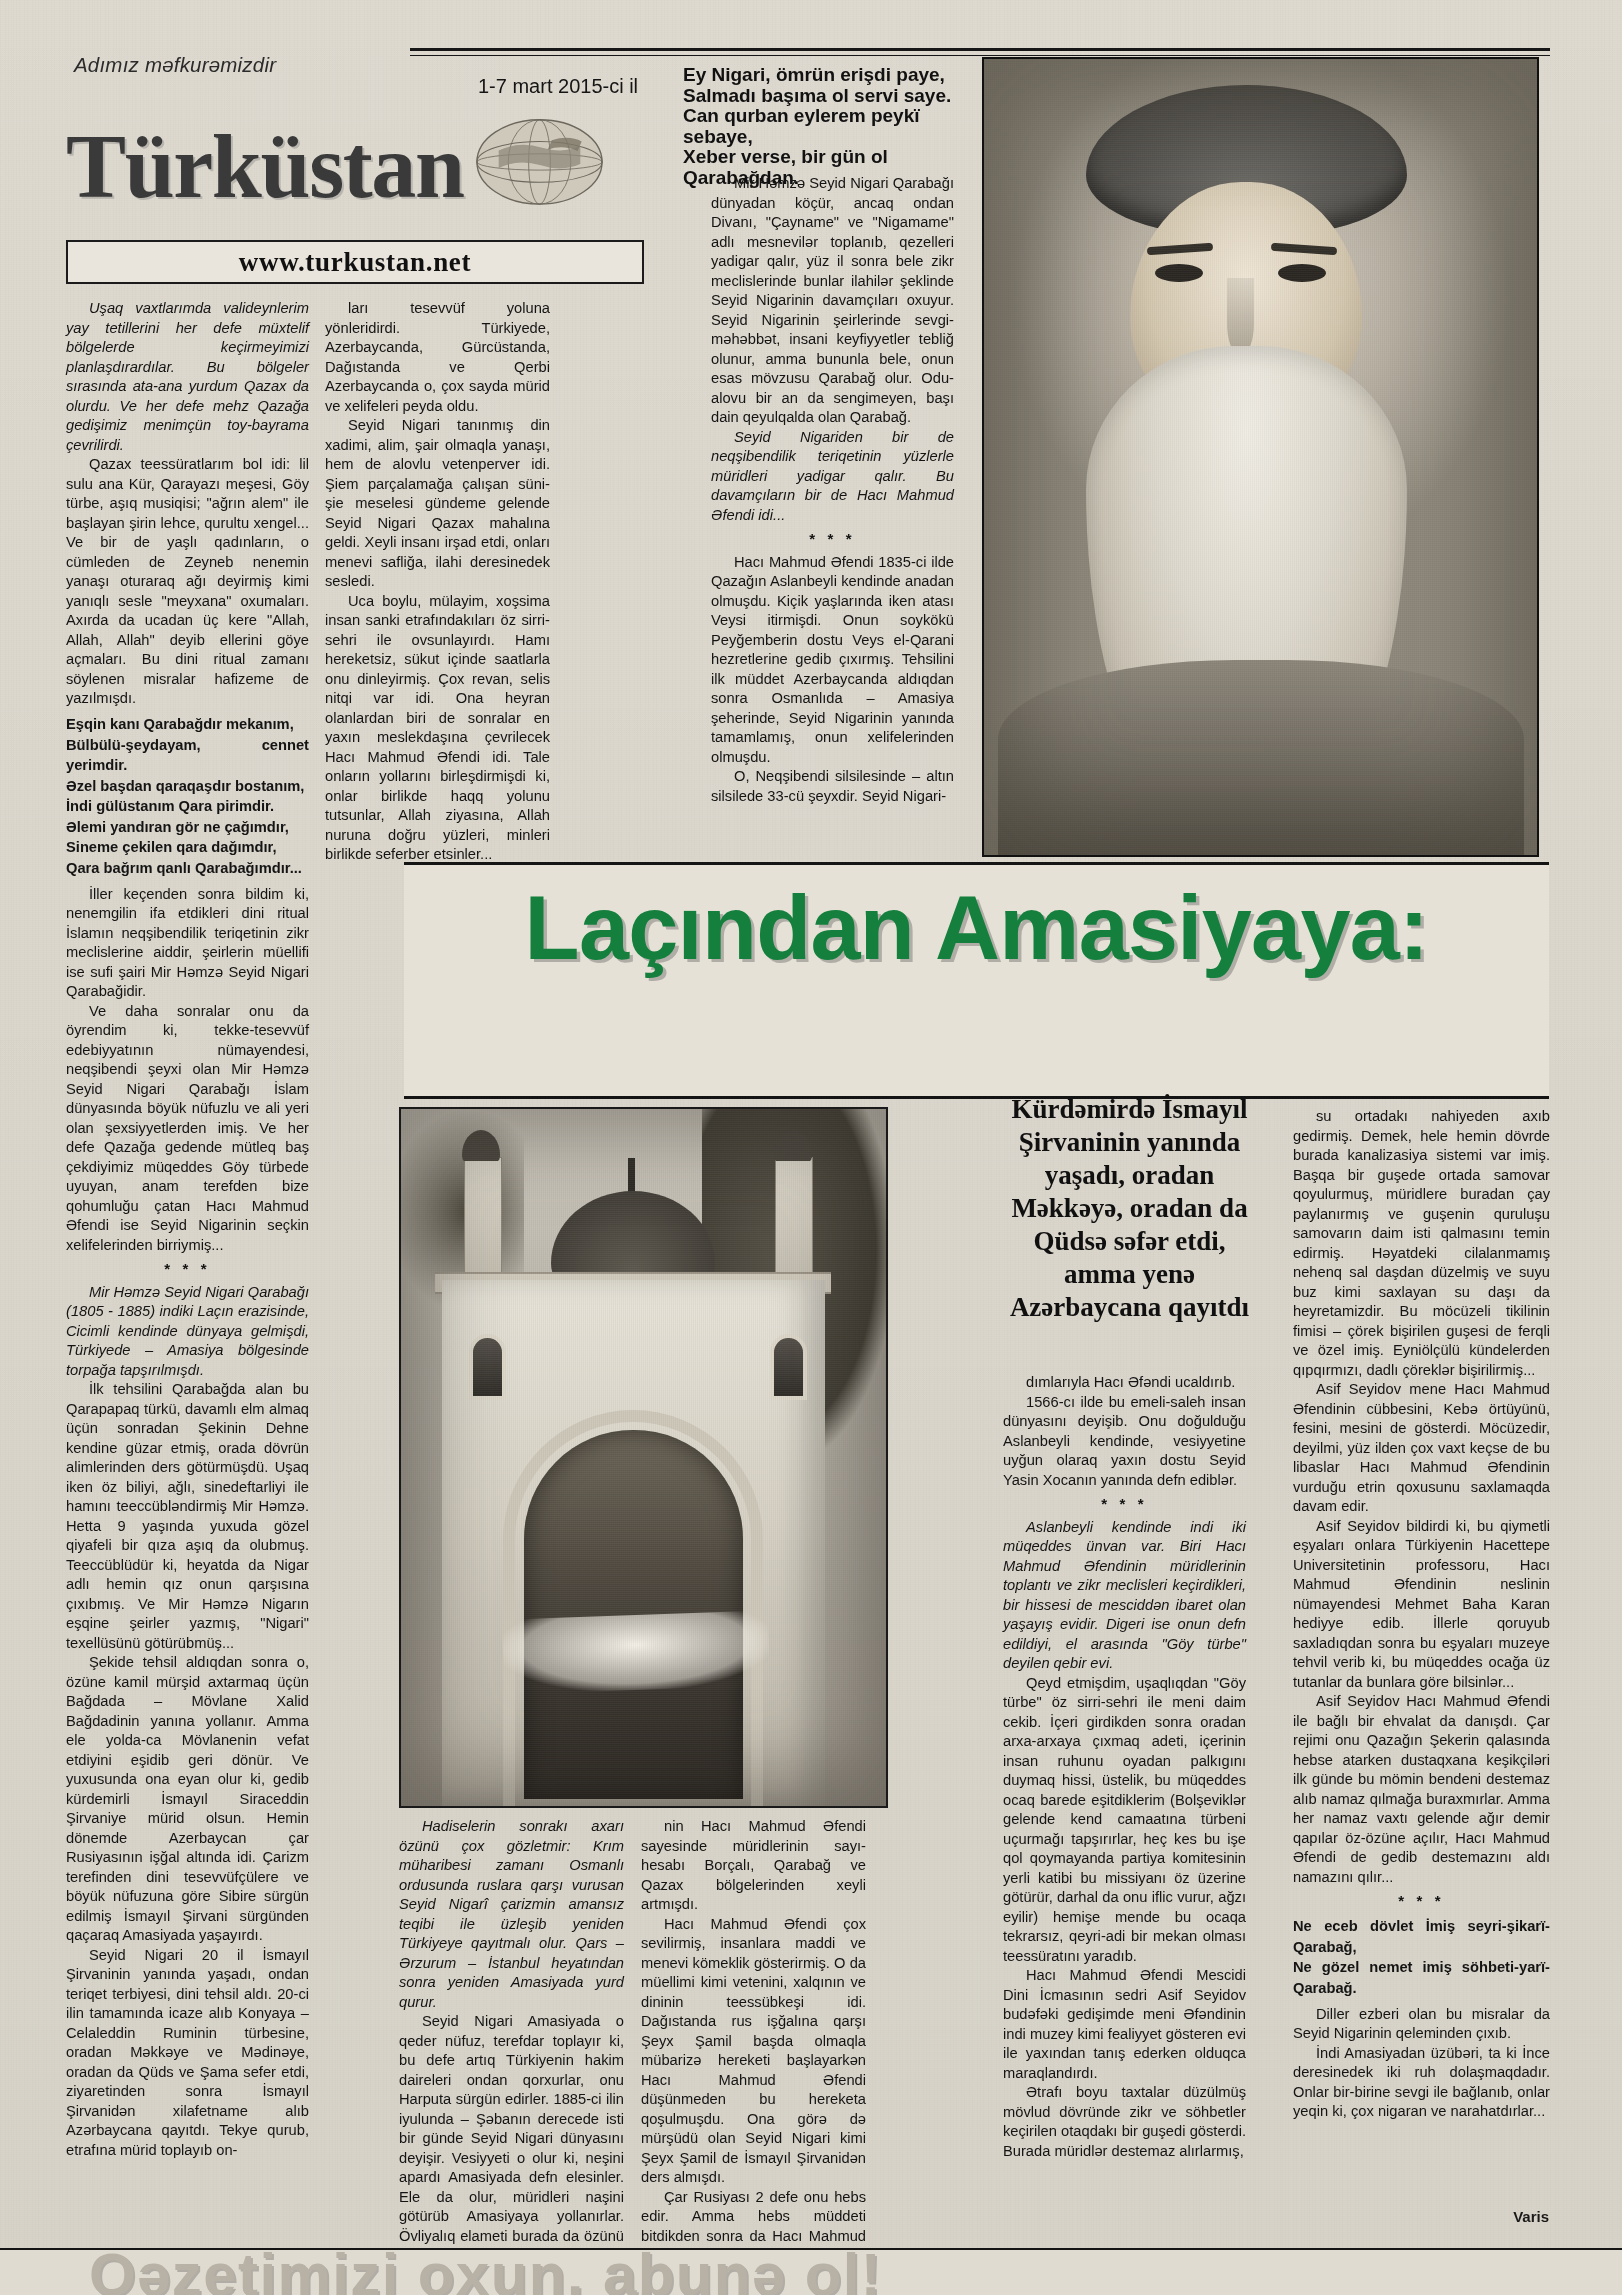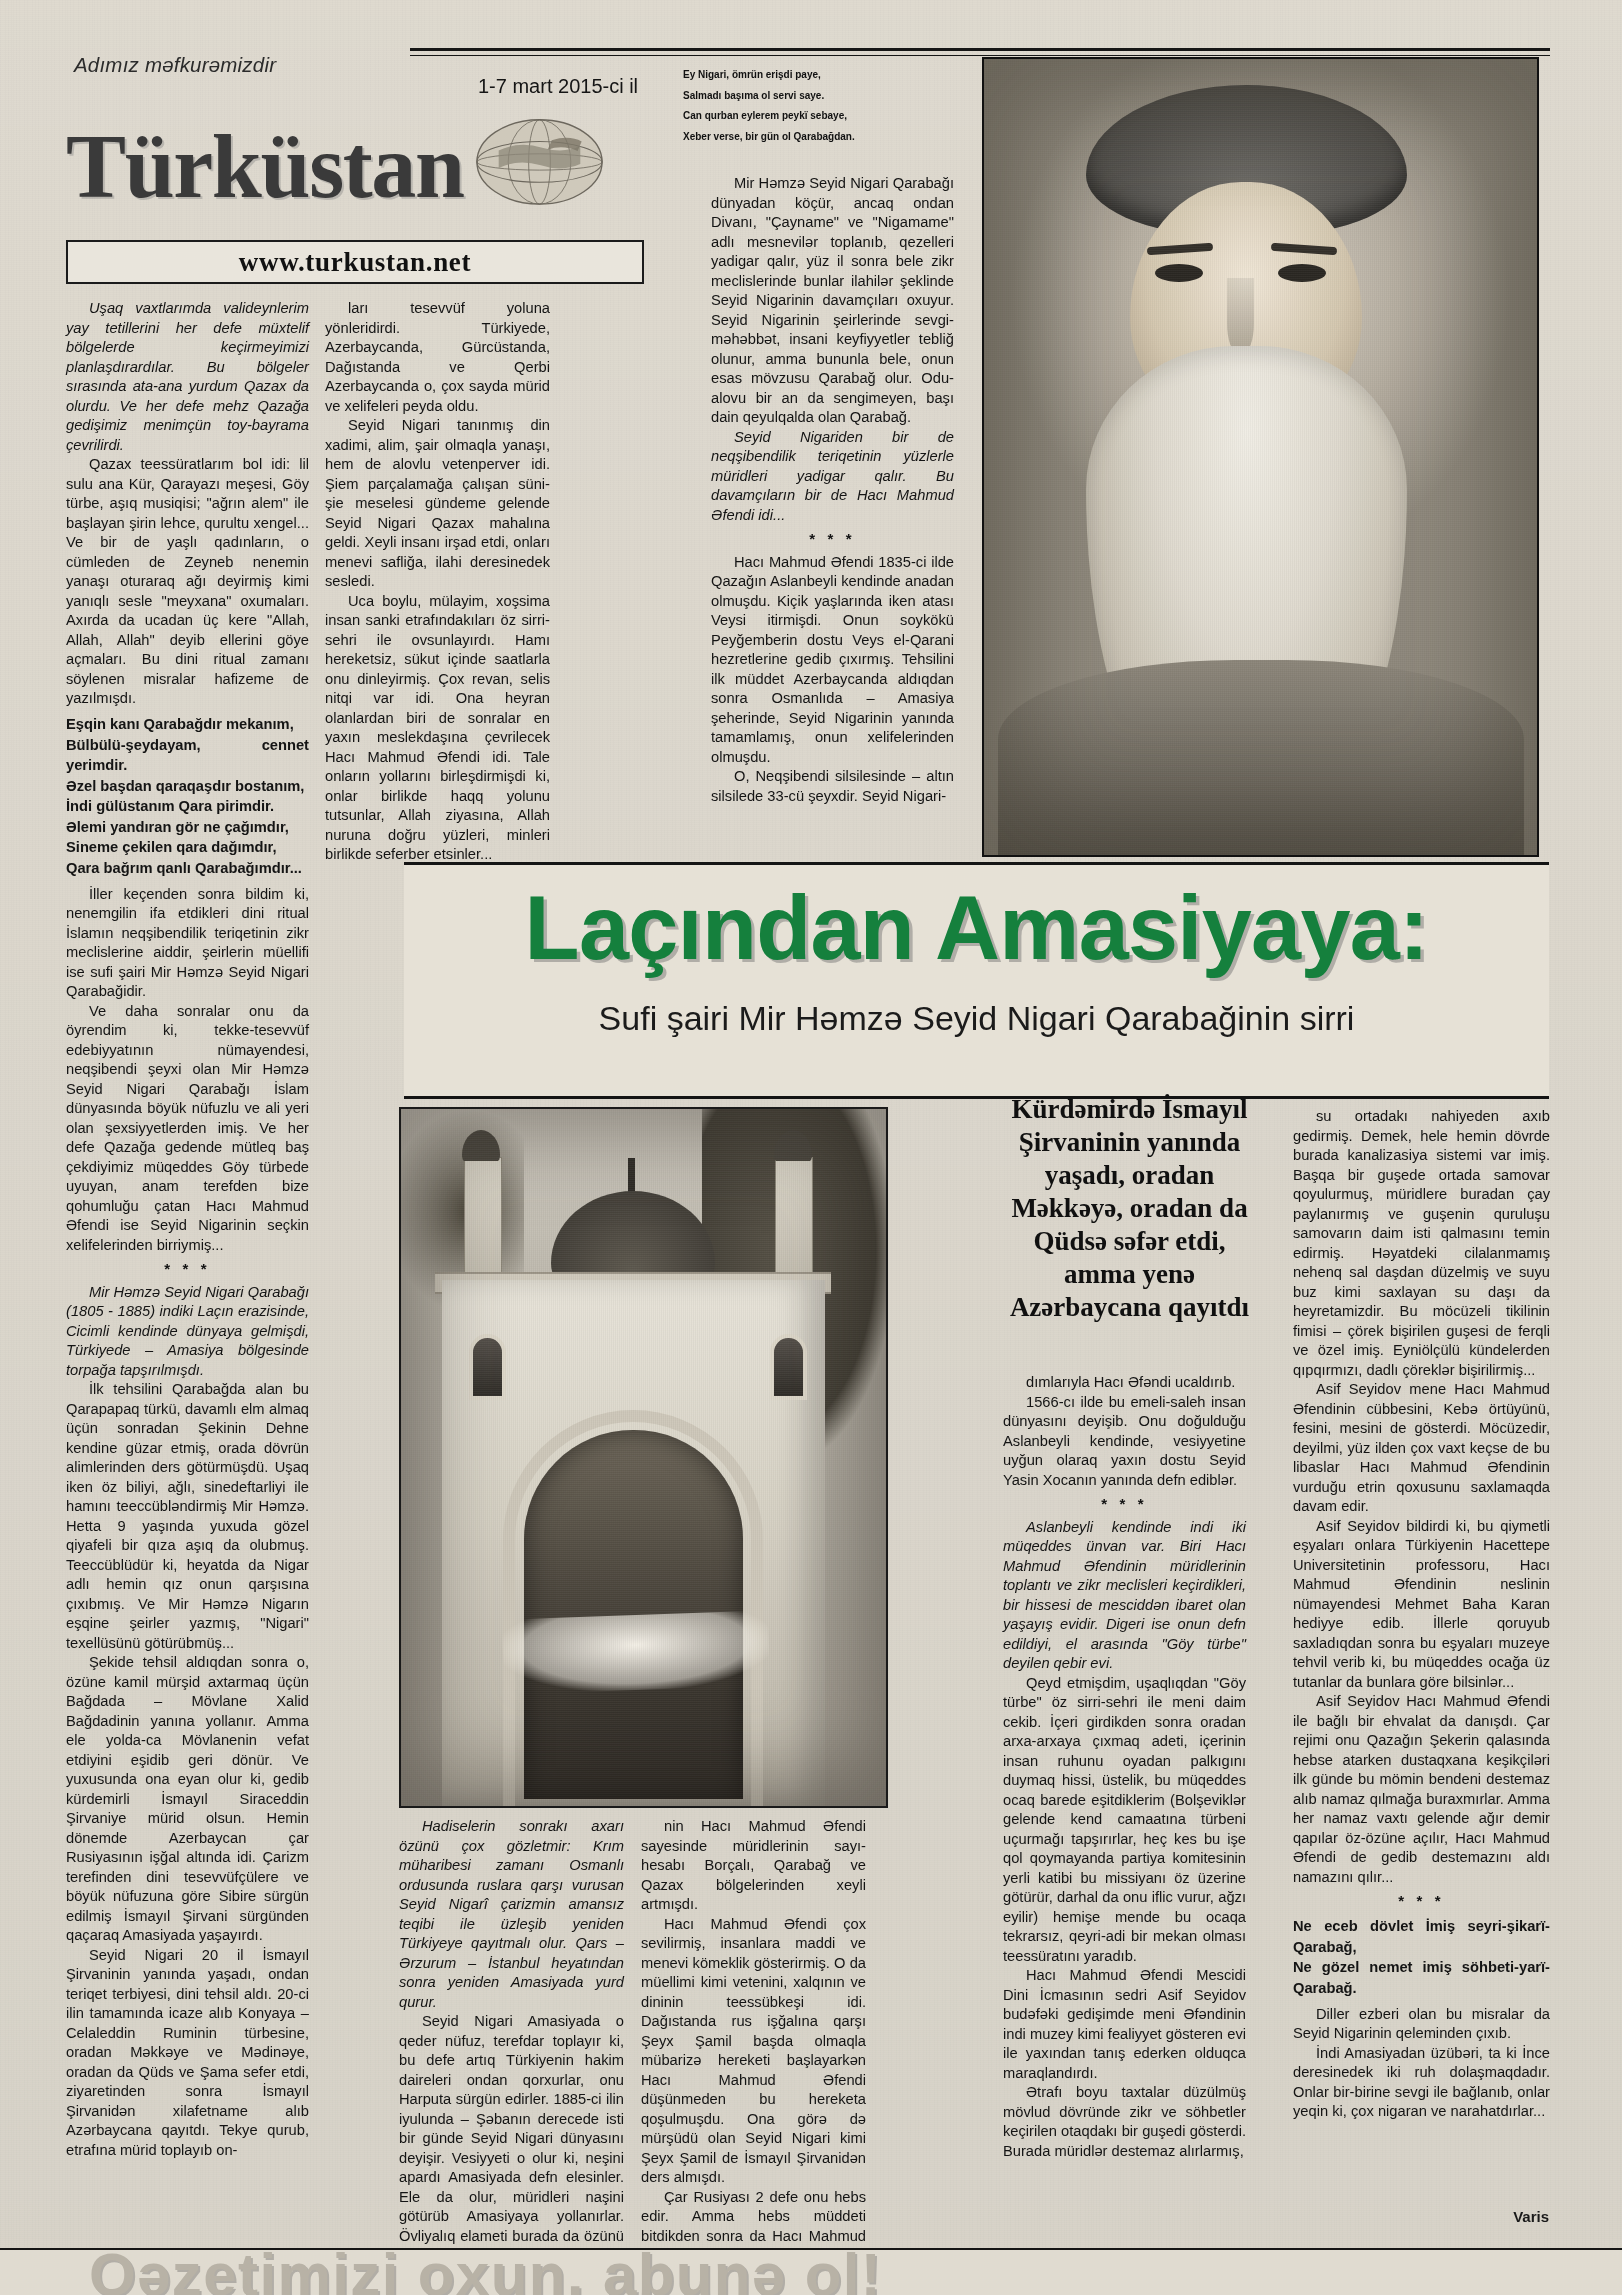--- a/index.html
+++ b/index.html
@@ -68,21 +68,21 @@
   .url-box span{
     display:block; text-align:center;
     font-family:"Liberation Serif", serif;
     font-weight:bold; font-size:27px; letter-spacing:0.7px;
     line-height:40px; color:#111;
   }
 
   
   .top-poem{
     position:absolute; left:683px; top:65px; width:273px;
-    font-size:10px; line-height:20.5px; font-weight:bold; color:#111;
+    font-size:19px; line-height:20.5px; font-weight:bold; color:#111;
   }
 
   
   .portrait-frame{
     position:absolute; left:982px; top:57px;
     width:553px; height:796px;
     border:2.7px solid #111;
     background:#8d8a82;
     overflow:hidden;
   }
@@ -372,21 +372,20 @@
   <div class="col" id="col3" style="left:711px; top:174px; width:243px; height:656px;">
       <p>Mir Həmzə Seyid Nigari Qarabağı dünyadan köçür, ancaq ondan Divanı, "Çayname" ve "Nigamame" adlı mesnevilər toplanıb, qezelleri yadigar qalır, yüz il sonra bele zikr meclislerinde bunlar ilahilər şeklinde Seyid Nigarinin davamçıları oxuyur. Seyid Nigarinin şeirlerinde sevgi-məhəbbət, insani keyfiyyetler tebliğ olunur, amma bununla bele, onun esas mövzusu Qarabağ olur. Odu-alovu bir an da sengimeyen, başı dain qeyulqalda olan Qarabağ.</p>
       <p class="bi">Seyid Nigariden bir de neqşibendilik teriqetinin yüzlerle müridleri yadigar qalır. Bu davamçıların bir de Hacı Mahmud Əfendi idi...</p>
       <div class="stars">* * *</div>
       <p>Hacı Mahmud Əfendi 1835-ci ilde Qazağın Aslanbeyli kendinde anadan olmuşdu. Kiçik yaşlarında iken atası Veysi itirmişdi. Onun soykökü Peyğemberin dostu Veys el-Qarani hezretlerine gedib çıxırmış. Tehsilini ilk müddet Azerbaycanda aldıqdan sonra Osmanlıda – Amasiya şeherinde, Seyid Nigarinin yanında tamamlamış, onun xelifelerinden olmuşdu.</p>
       <p>O, Neqşibendi silsilesinde – altın silsilede 33-cü şeyxdir. Seyid Nigari-</p>
     </div>
 
   <div class="band">
     <div class="band-title">Laçından Amasiyaya:</div>
-    <div class="band-sub">Sufi şairi Mir Həmzə Seyid Nigari Qarabağinin sirri</div>
   </div>
 
   <div class="mosque">
     <div class="m-sky"></div>
     <div class="m-trees2"></div>
     <div class="m-trees"></div>
     <div class="m-spire"></div>
     <div class="m-dome"></div>
     <div class="m-min l"></div>
     <div class="m-min r"></div>

